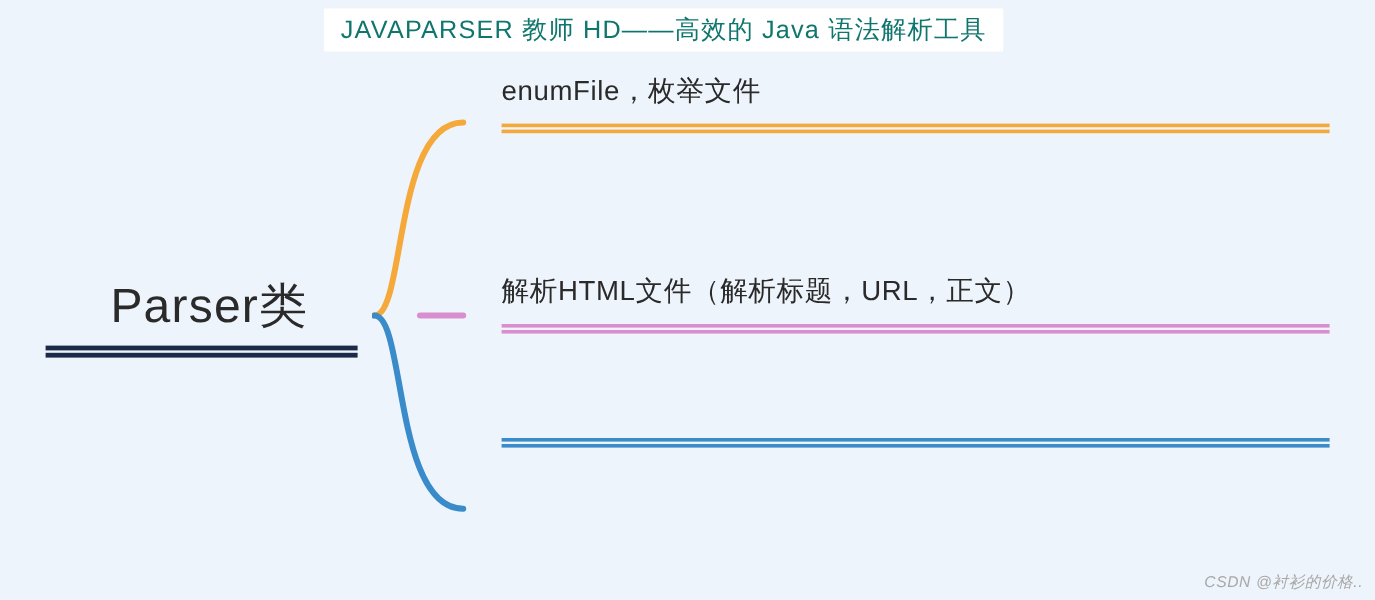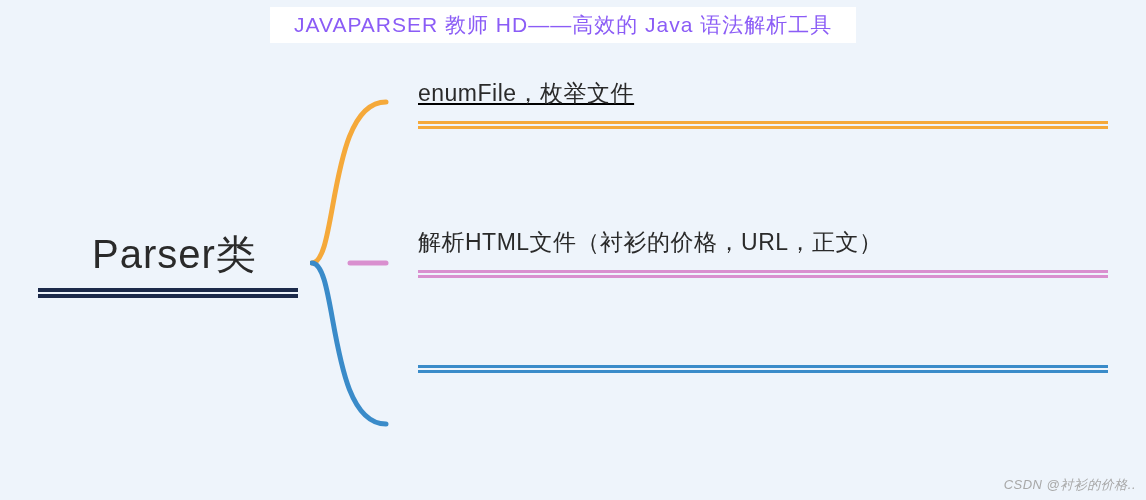--- a/index.html
+++ b/index.html
@@ -9,23 +9,23 @@
       background: #eef4fb;
       font-family: "Microsoft YaHei", "PingFang SC", sans-serif;
       position: relative;
       overflow: hidden;
     }
     .title-bar {
       position: absolute;
       top: 7px;
       left: 270px;
       background: #ffffff;
-      padding: 4px 24px;
+      padding: 4px 14px;
       font-size: 21px;
-      color: #8b5cf6;
+      color: #0f766e;
       letter-spacing: 1px;
     }
     .root-label {
       position: absolute;
       left: 92px;
       top: 227px;
       font-size: 40px;
       color: #2a2a2a;
       letter-spacing: 1px;
     }
@@ -57,21 +57,21 @@
       letter-spacing: 0.5px;
     }
     .child-underline {
       position: relative;
       margin-top: 10px;
       height: 8px;
     }
     .child-underline .top { position: absolute; top: 0; left: 0; right: 0; height: 3px; }
     .child-underline .bot { position: absolute; top: 5px; left: 0; right: 0; height: 3px; }
 
-    .c1 { top: 76px; width: 690px; text-decoration: underline; }
+    .c1 { top: 58px; width: 690px; }
     .c1 .top { background: #f5a93a; }
     .c1 .bot { background: #f5a93a; }
 
     .c2 { top: 225px; width: 690px; }
     .c2 .top { background: #d98fcf; }
     .c2 .bot { background: #d98fcf; }
 
     .c3 { top: 355px; width: 690px; }
     .c3 .top { background: #3a8bc9; }
     .c3 .bot { background: #3a8bc9; }
@@ -108,21 +108,21 @@
 
 <div class="child c1">
   <div class="child-text">enumFile，枚举文件</div>
   <div class="child-underline">
       <div class="top"></div>
       <div class="bot"></div>
     </div>
 </div>
 
 <div class="child c2">
-  <div class="child-text">解析HTML文件（衬衫的价格，URL，正文）</div>
+  <div class="child-text">解析HTML文件（解析标题，URL，正文）</div>
   <div class="child-underline">
       <div class="top"></div>
       <div class="bot"></div>
     </div>
 </div>
 
 <div class="child c3">
   <div class="child-underline">
       <div class="top"></div>
       <div class="bot"></div>

